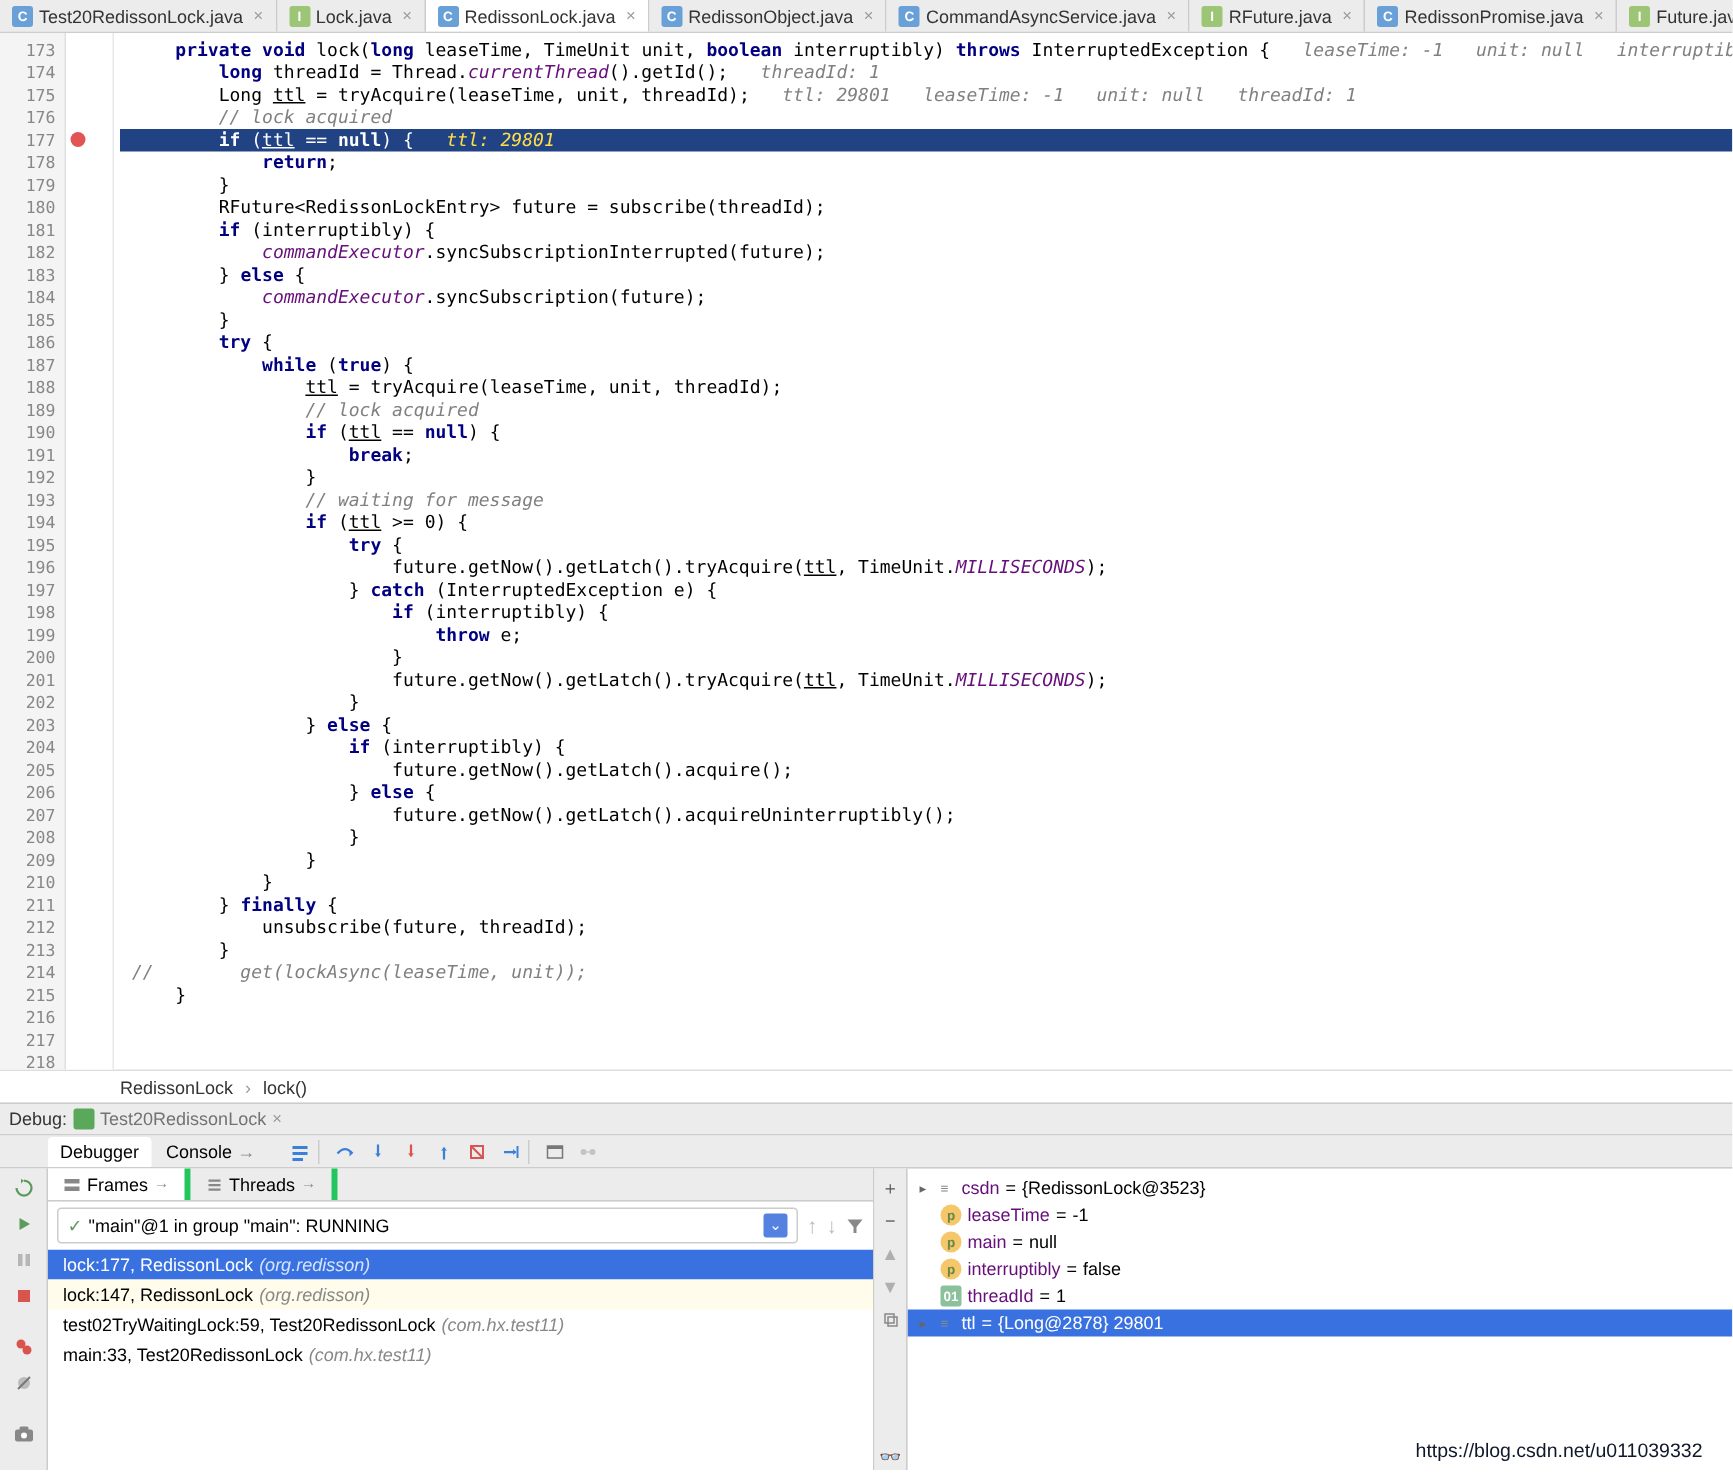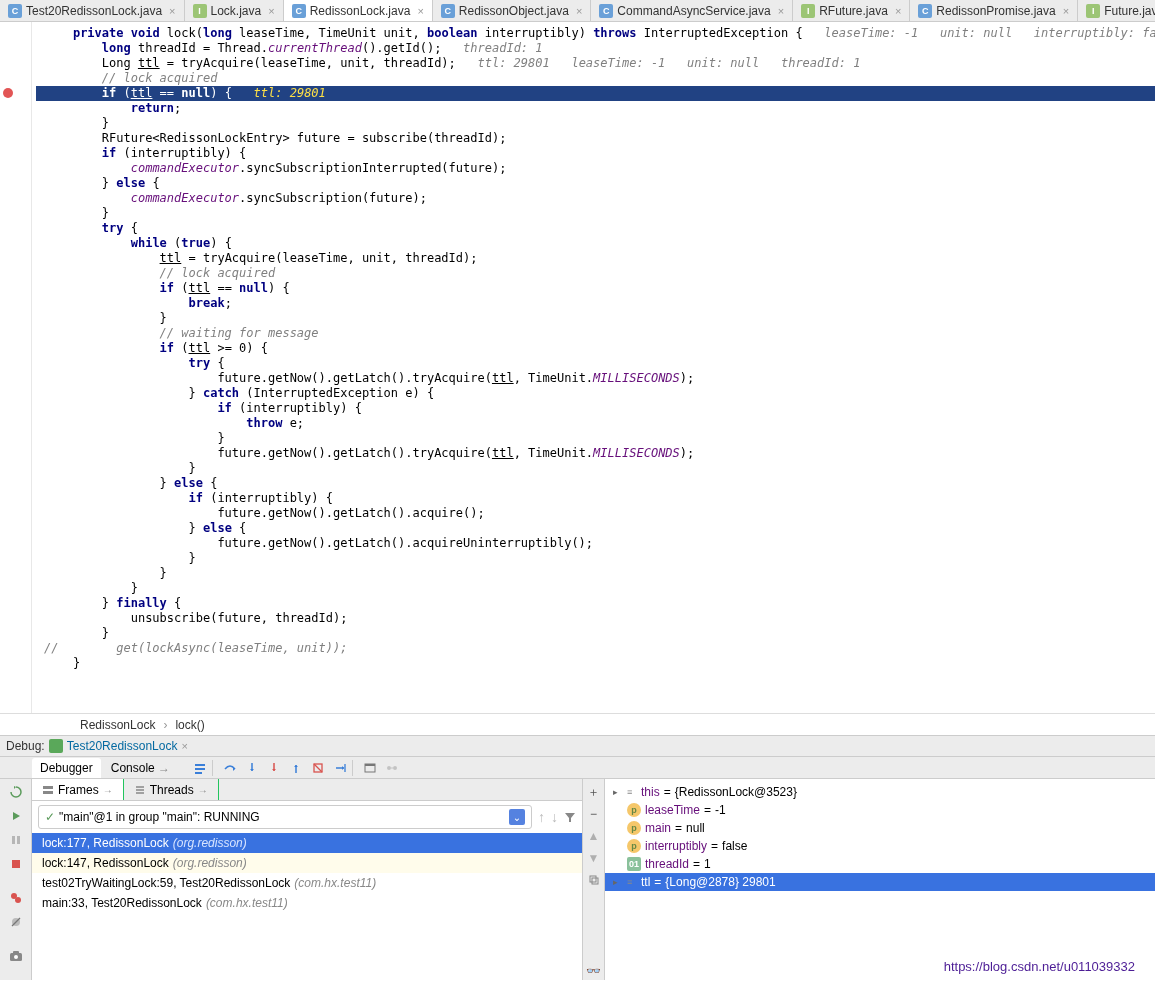--- a/index.html
+++ b/index.html
@@ -116,21 +116,21 @@
     align-items: center;
     padding: 0 6px;
     border-top: 1px solid #ccc;
     border-bottom: 1px solid #ccc;
     gap: 4px;
     color: #333;
   }
   .debug-label .bug-icon {
     width: 14px; height:14px; background:#5aa85a; border-radius:2px;
   }
-  .debug-label a { color:#0369a1; }
+  .debug-label a { color:#737373; }
   .debug-label .close { color:#999; font-size:11px; }
 
   
   .debug-tools {
     height: 22px;
     background: #ececec;
     display: flex;
     align-items: center;
     gap:2px;
     border-bottom: 1px solid #ccc;
@@ -167,21 +167,21 @@
     border-right: 1px solid #ccc;
     display:flex; flex-direction:column;
     min-width: 0;
   }
   .frames-header {
     display:flex; background:#ececec;
     border-bottom:1px solid #ccc;
     height:22px; align-items:stretch;
   }
   .frames-header .fh-tab {
-    padding:3px 10px; border-right:1px solid #22c55e;
+    padding:3px 10px; border-right:4px solid #22c55e;
     display:flex;align-items:center;gap:4px;
   }
   .fh-tab.active{background:#fff;}
   .thread-row {
     display:flex; padding:4px 6px; gap:6px; align-items:center;
   }
   .thread-select {
     flex:1; background:#fff;
     border:1px solid #ccc; border-radius:3px;
     padding:3px 6px;
@@ -234,21 +234,21 @@
   .var .def{color:#888;font-size:9px;width:10px;}
   .var .name{color:#660e7a;}
   .var.sel .name{color:#fff;}
   .var .val{color:#000;}
   .var.sel .val{color:#fff;}
   .var .eq{color:#000;}
   .var.sel .eq{color:#fff;}
 
   .watermark {
     position:absolute; right:20px; bottom: 8px;
-    color:#4c1d95; font-size:13px;
+    color:#0f172a; font-size:13px;
   }
 
   svg { display: block; }
 </style>
 </head>
 <body>
 
 <div class="tabs" id="tabs">
     <div class="tab">
       <span class="file-icon class">C</span>
@@ -285,20 +285,67 @@
       <span>RedissonPromise.java</span>
       <span class="close">×</span>
     </div>
     <div class="tab">
       <span class="file-icon interface">I</span>
       <span>Future.java</span>
     </div>
   </div>
 
 <div class="editor-wrap">
+  <div class="gutter" id="gutter">173
+174
+175
+176
+177
+178
+179
+180
+181
+182
+183
+184
+185
+186
+187
+188
+189
+190
+191
+192
+193
+194
+195
+196
+197
+198
+199
+200
+201
+202
+203
+204
+205
+206
+207
+208
+209
+210
+211
+212
+213
+214
+215
+216
+217
+218
+</div>
   <div class="markers" id="markers">
       <div class="marker-bp" style="top:66px"></div>
     </div>
   <div class="code" id="code"><span class="line">    <span class="kw">private void</span> lock(<span class="kw">long</span> leaseTime, TimeUnit unit, <span class="kw">boolean</span> interruptibly) <span class="kw">throws</span> InterruptedException {   <span class="hint">leaseTime: -1   unit: null   interruptibly: false</span></span><span class="line">        <span class="kw">long</span> threadId = Thread.<span class="const">currentThread</span>().getId();   <span class="hint">threadId: 1</span></span><span class="line">        Long <span class="under">ttl</span> = tryAcquire(leaseTime, unit, threadId);   <span class="hint">ttl: 29801   leaseTime: -1   unit: null   threadId: 1</span></span><span class="line">        <span class="cmt">// lock acquired</span></span><span class="line hl">        <span class="kw">if</span> (<span class="under">ttl</span> == <span class="kw">null</span>) {   <span class="hint">ttl: 29801</span></span><span class="line">            <span class="kw">return</span>;</span><span class="line">        }</span><span class="line"></span><span class="line">        RFuture&lt;RedissonLockEntry&gt; future = subscribe(threadId);</span><span class="line">        <span class="kw">if</span> (interruptibly) {</span><span class="line">            <span class="const">commandExecutor</span>.syncSubscriptionInterrupted(future);</span><span class="line">        } <span class="kw">else</span> {</span><span class="line">            <span class="const">commandExecutor</span>.syncSubscription(future);</span><span class="line">        }</span><span class="line"></span><span class="line">        <span class="kw">try</span> {</span><span class="line">            <span class="kw">while</span> (<span class="kw">true</span>) {</span><span class="line">                <span class="under">ttl</span> = tryAcquire(leaseTime, unit, threadId);</span><span class="line">                <span class="cmt">// lock acquired</span></span><span class="line">                <span class="kw">if</span> (<span class="under">ttl</span> == <span class="kw">null</span>) {</span><span class="line">                    <span class="kw">break</span>;</span><span class="line">                }</span><span class="line"></span><span class="line">                <span class="cmt">// waiting for message</span></span><span class="line">                <span class="kw">if</span> (<span class="under">ttl</span> &gt;= 0) {</span><span class="line">                    <span class="kw">try</span> {</span><span class="line">                        future.getNow().getLatch().tryAcquire(<span class="under">ttl</span>, TimeUnit.<span class="const">MILLISECONDS</span>);</span><span class="line">                    } <span class="kw">catch</span> (InterruptedException e) {</span><span class="line">                        <span class="kw">if</span> (interruptibly) {</span><span class="line">                            <span class="kw">throw</span> e;</span><span class="line">                        }</span><span class="line">                        future.getNow().getLatch().tryAcquire(<span class="under">ttl</span>, TimeUnit.<span class="const">MILLISECONDS</span>);</span><span class="line">                    }</span><span class="line">                } <span class="kw">else</span> {</span><span class="line">                    <span class="kw">if</span> (interruptibly) {</span><span class="line">                        future.getNow().getLatch().acquire();</span><span class="line">                    } <span class="kw">else</span> {</span><span class="line">                        future.getNow().getLatch().acquireUninterruptibly();</span><span class="line">                    }</span><span class="line">                }</span><span class="line">            }</span><span class="line">        } <span class="kw">finally</span> {</span><span class="line">            unsubscribe(future, threadId);</span><span class="line">        }</span><span class="line"><span class="cmt">//        get(lockAsync(leaseTime, unit));</span></span><span class="line">    }</span></div>
 </div>
 
 <div class="breadcrumb">
   <span>RedissonLock</span>
   <span class="sep">›</span>
   <span>lock()</span>
@@ -494,21 +541,21 @@
       </span>
     <span style="flex:1"></span>
     <span class="mbtn">👓</span>
   </div>
 
   <div class="vars-pane">
     <div class="var-list" id="vars">
         <div class="var">
           <span class="tri">▸</span>
           <span class="def">≡</span>
-          <span class="name">this</span>
+          <span class="name">csdn</span>
           <span class="eq"> = </span>
           <span class="val">{RedissonLock@3523}</span>
         </div>
         <div class="var">
           <span class="tri"></span>
           <span class="icon p">p</span>
           <span class="name">leaseTime</span>
           <span class="eq"> = </span>
           <span class="val">-1</span>
         </div>

